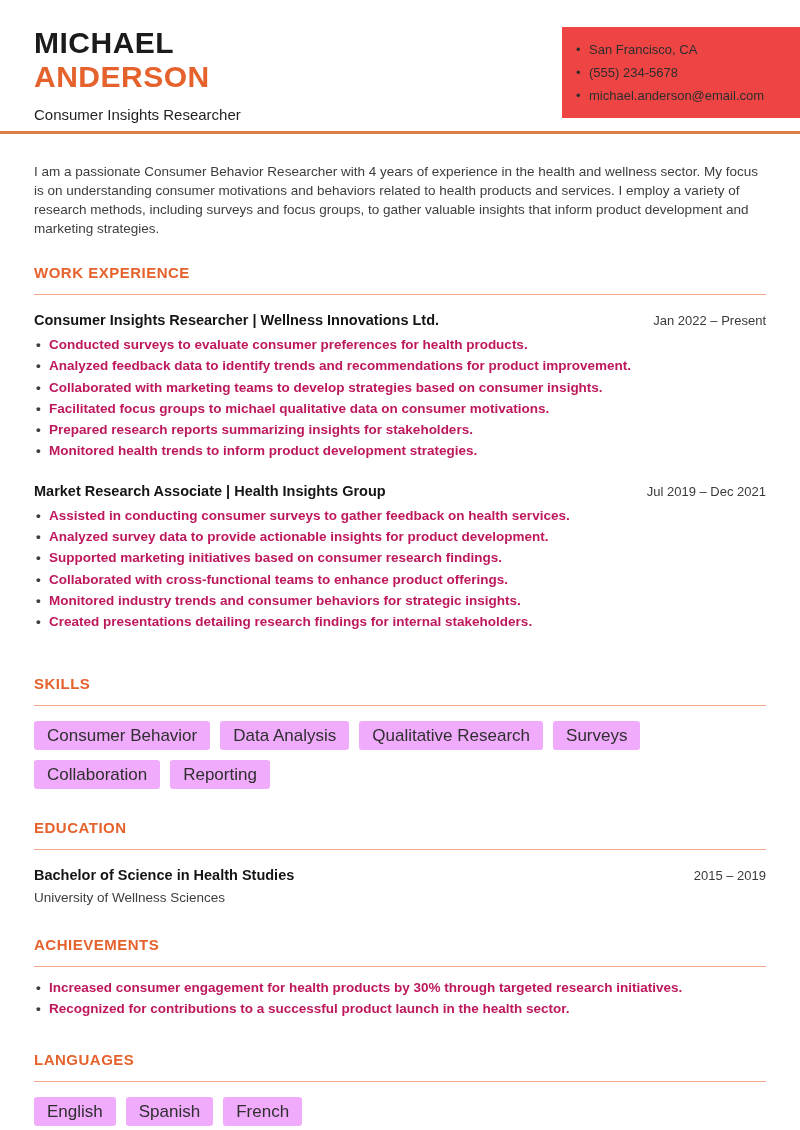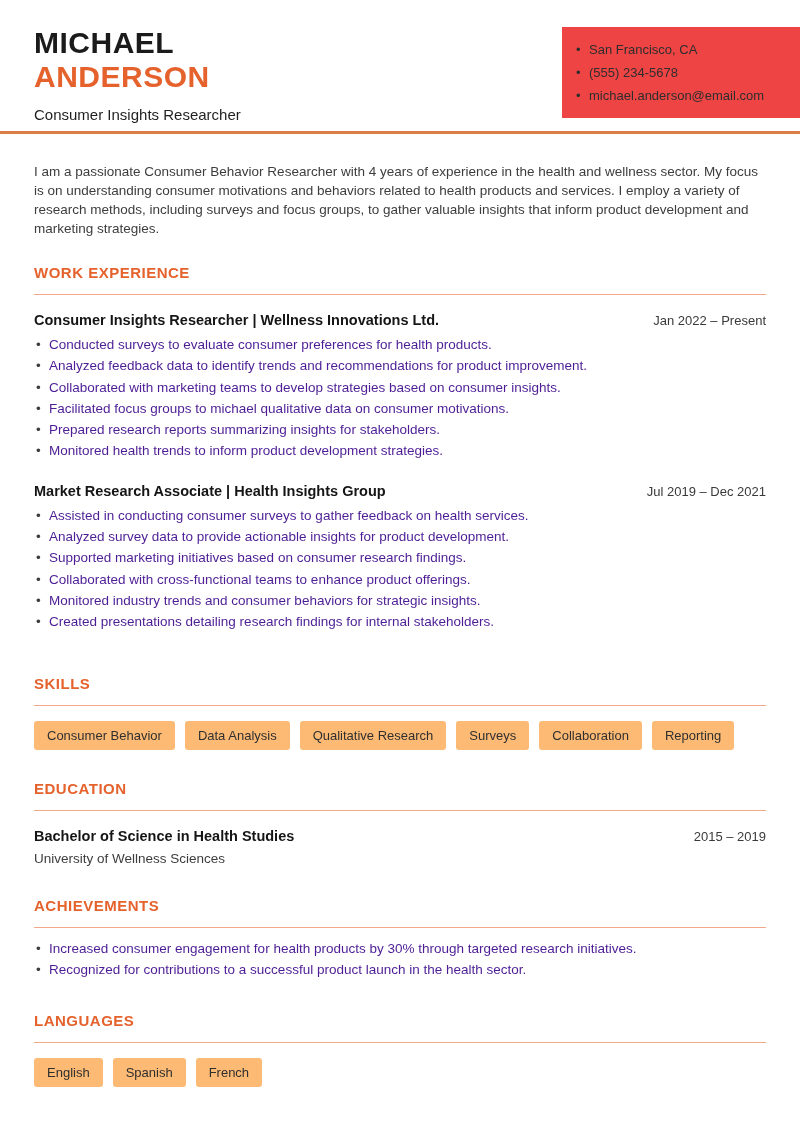--- a/index.html
+++ b/index.html
@@ -50,30 +50,30 @@
     display: flex; justify-content: space-between; align-items: baseline;
     margin-top: 17px;
   }
   .entry-head h3 { margin: 0; font-size: 14.5px; font-weight: 700; color: #151515; }
   .entry-date { font-size: 13px; color: #3a3a3a; white-space: nowrap; }
   .entry-sub { margin-top: 7px; font-size: 13.5px; color: #3d3d3d; }
 
   ul.bullets { list-style: none; margin: 6px 0 0; padding: 0; }
   ul.bullets li {
     position: relative; padding-left: 15px;
-    font-size: 13.5px; line-height: 21.3px; color: #4c1d95;
+    font-size: 13.5px; line-height: 21.3px; color: #be185d; font-weight: bold;
   }
   ul.bullets li::before { content: "•"; position: absolute; left: 2px; color: #3d3d3d; }
 
   .entry + .entry { margin-top: 21px; }
 
   .chips { display: flex; flex-wrap: wrap; gap: 10px; margin-top: 15px; }
   .chip {
-    background: #fdba74; color: #2f2f2f;
-    font-size: 13px; line-height: 13px;
+    background: #f0abfc; color: #2f2f2f;
+    font-size: 17px; line-height: 13px;
     padding: 8px 13px; border-radius: 3px;
     display: inline-block;
   }
 
   .sec-skills { margin-top: 42px; }
   .sec-education { margin-top: 30px; }
   .sec-achievements { margin-top: 31px; }
   .sec-achievements ul.bullets { margin-top: 10px; }
   .sec-languages { margin-top: 32px; }
 </style>

